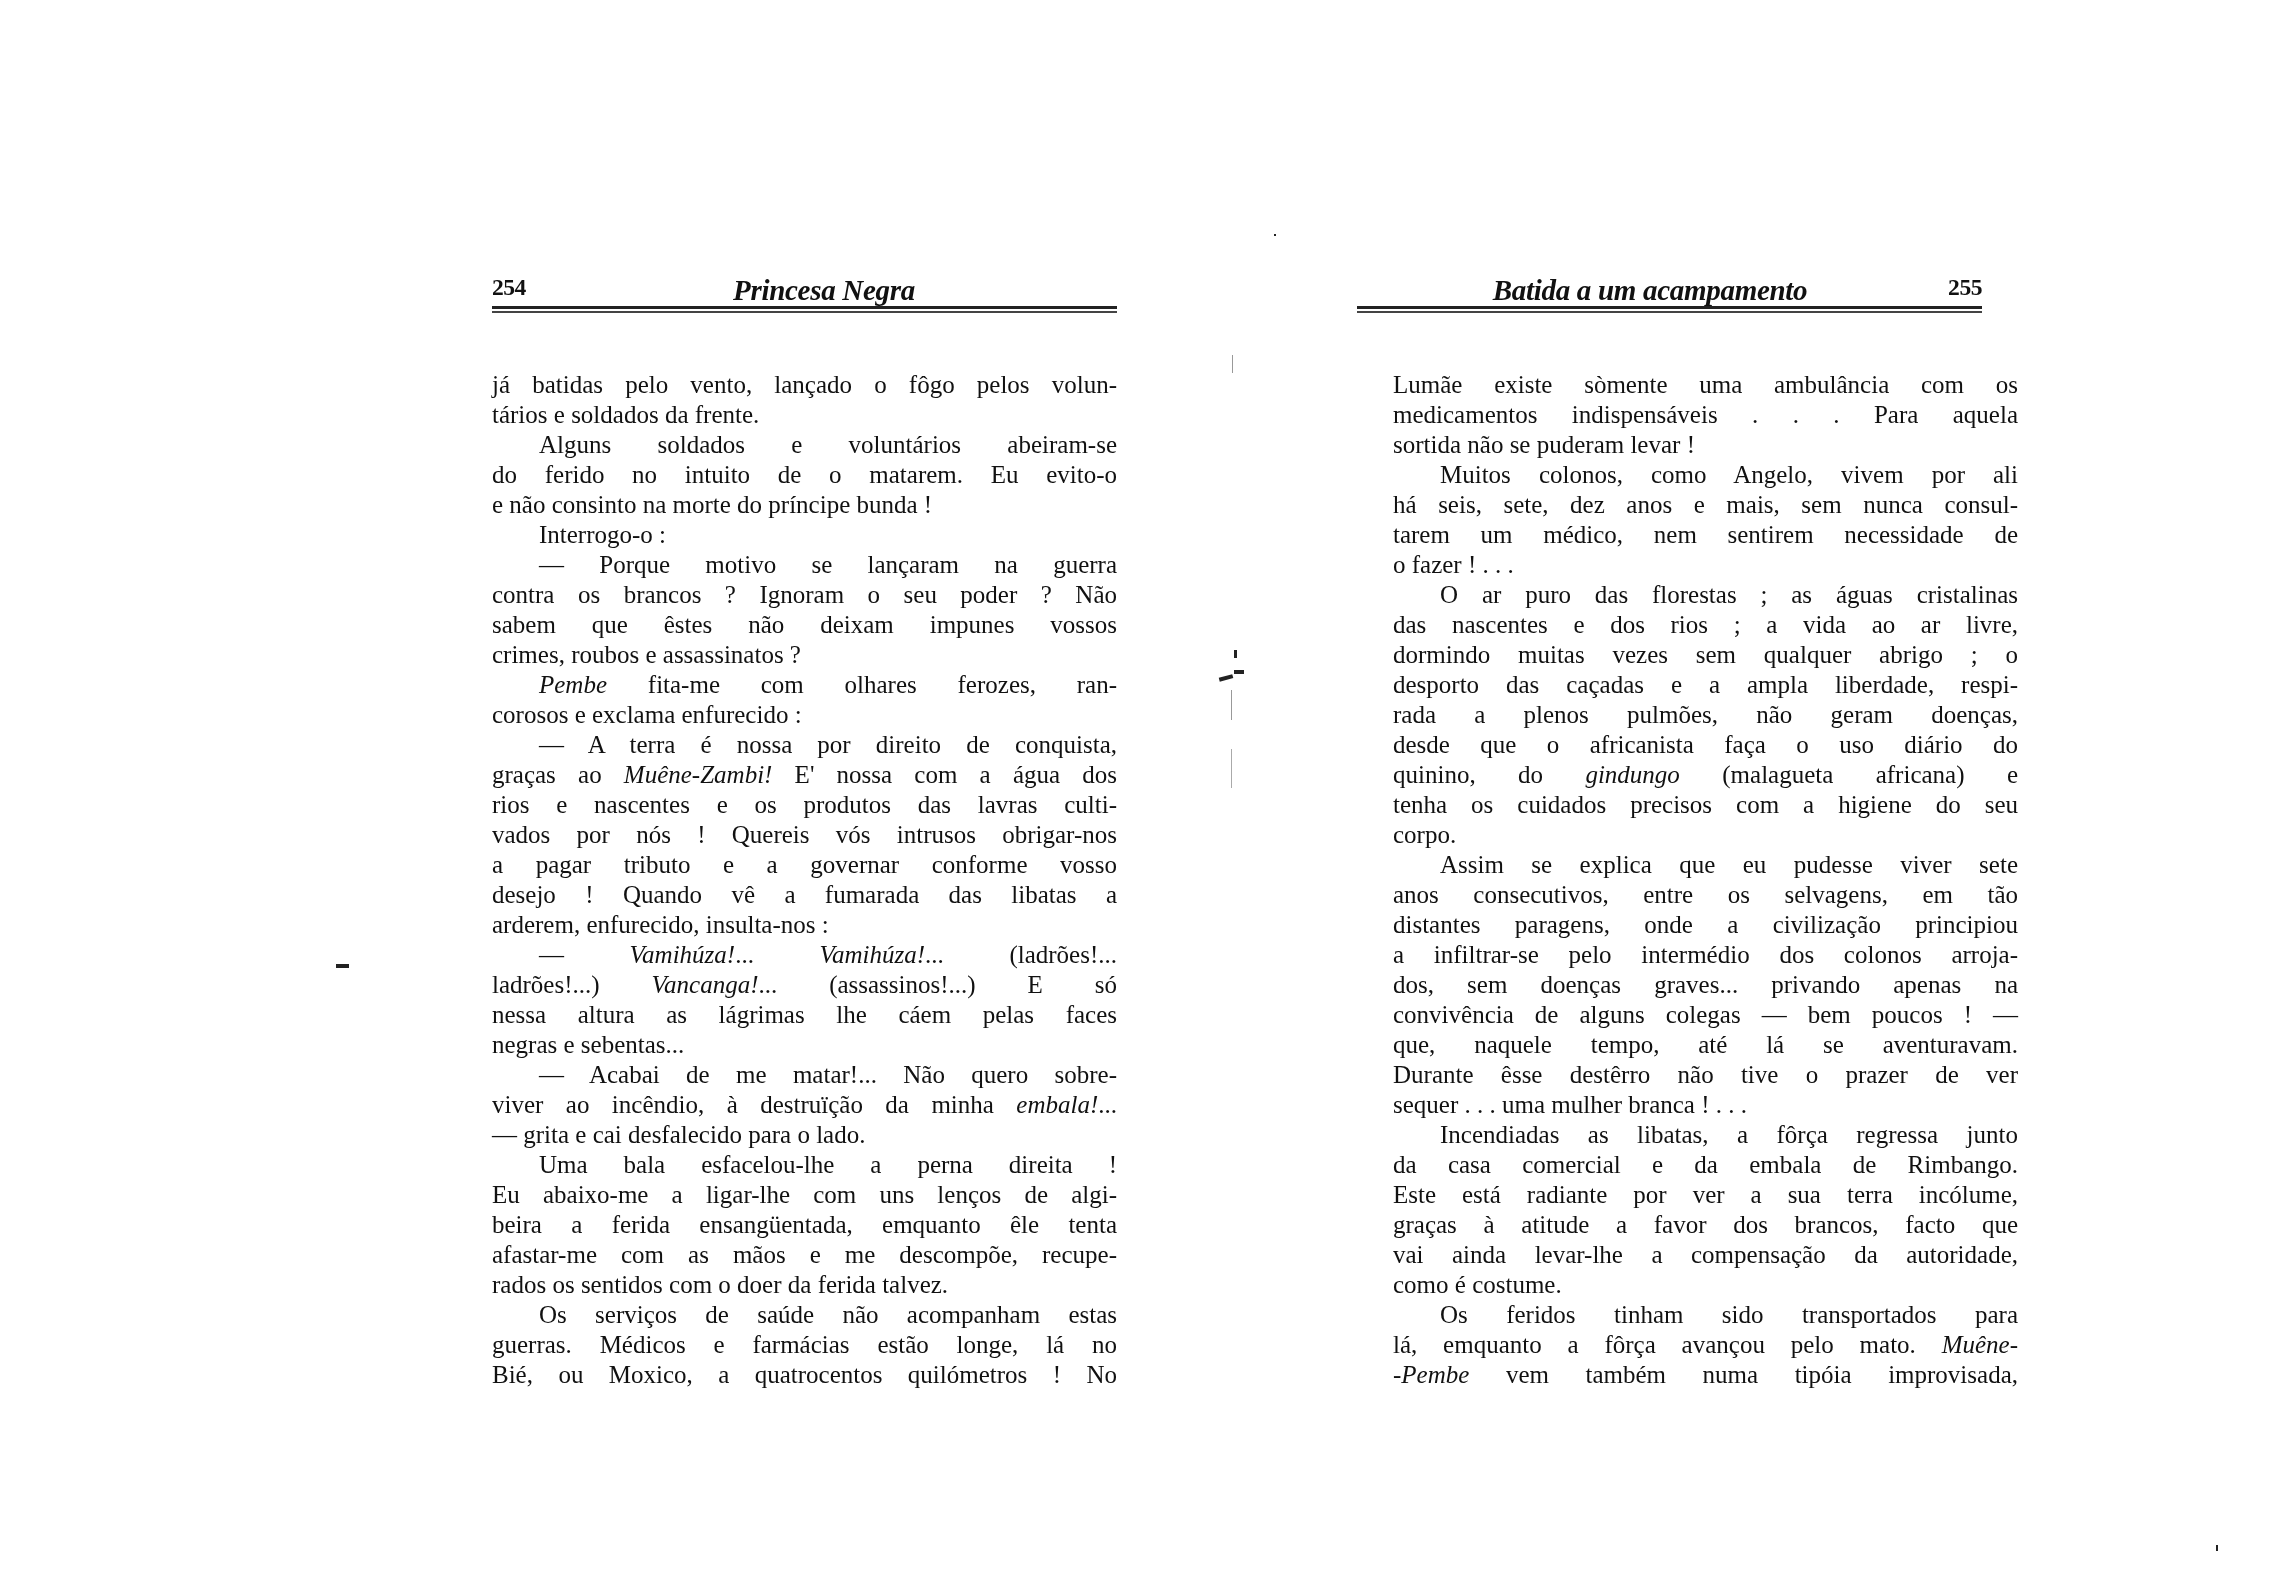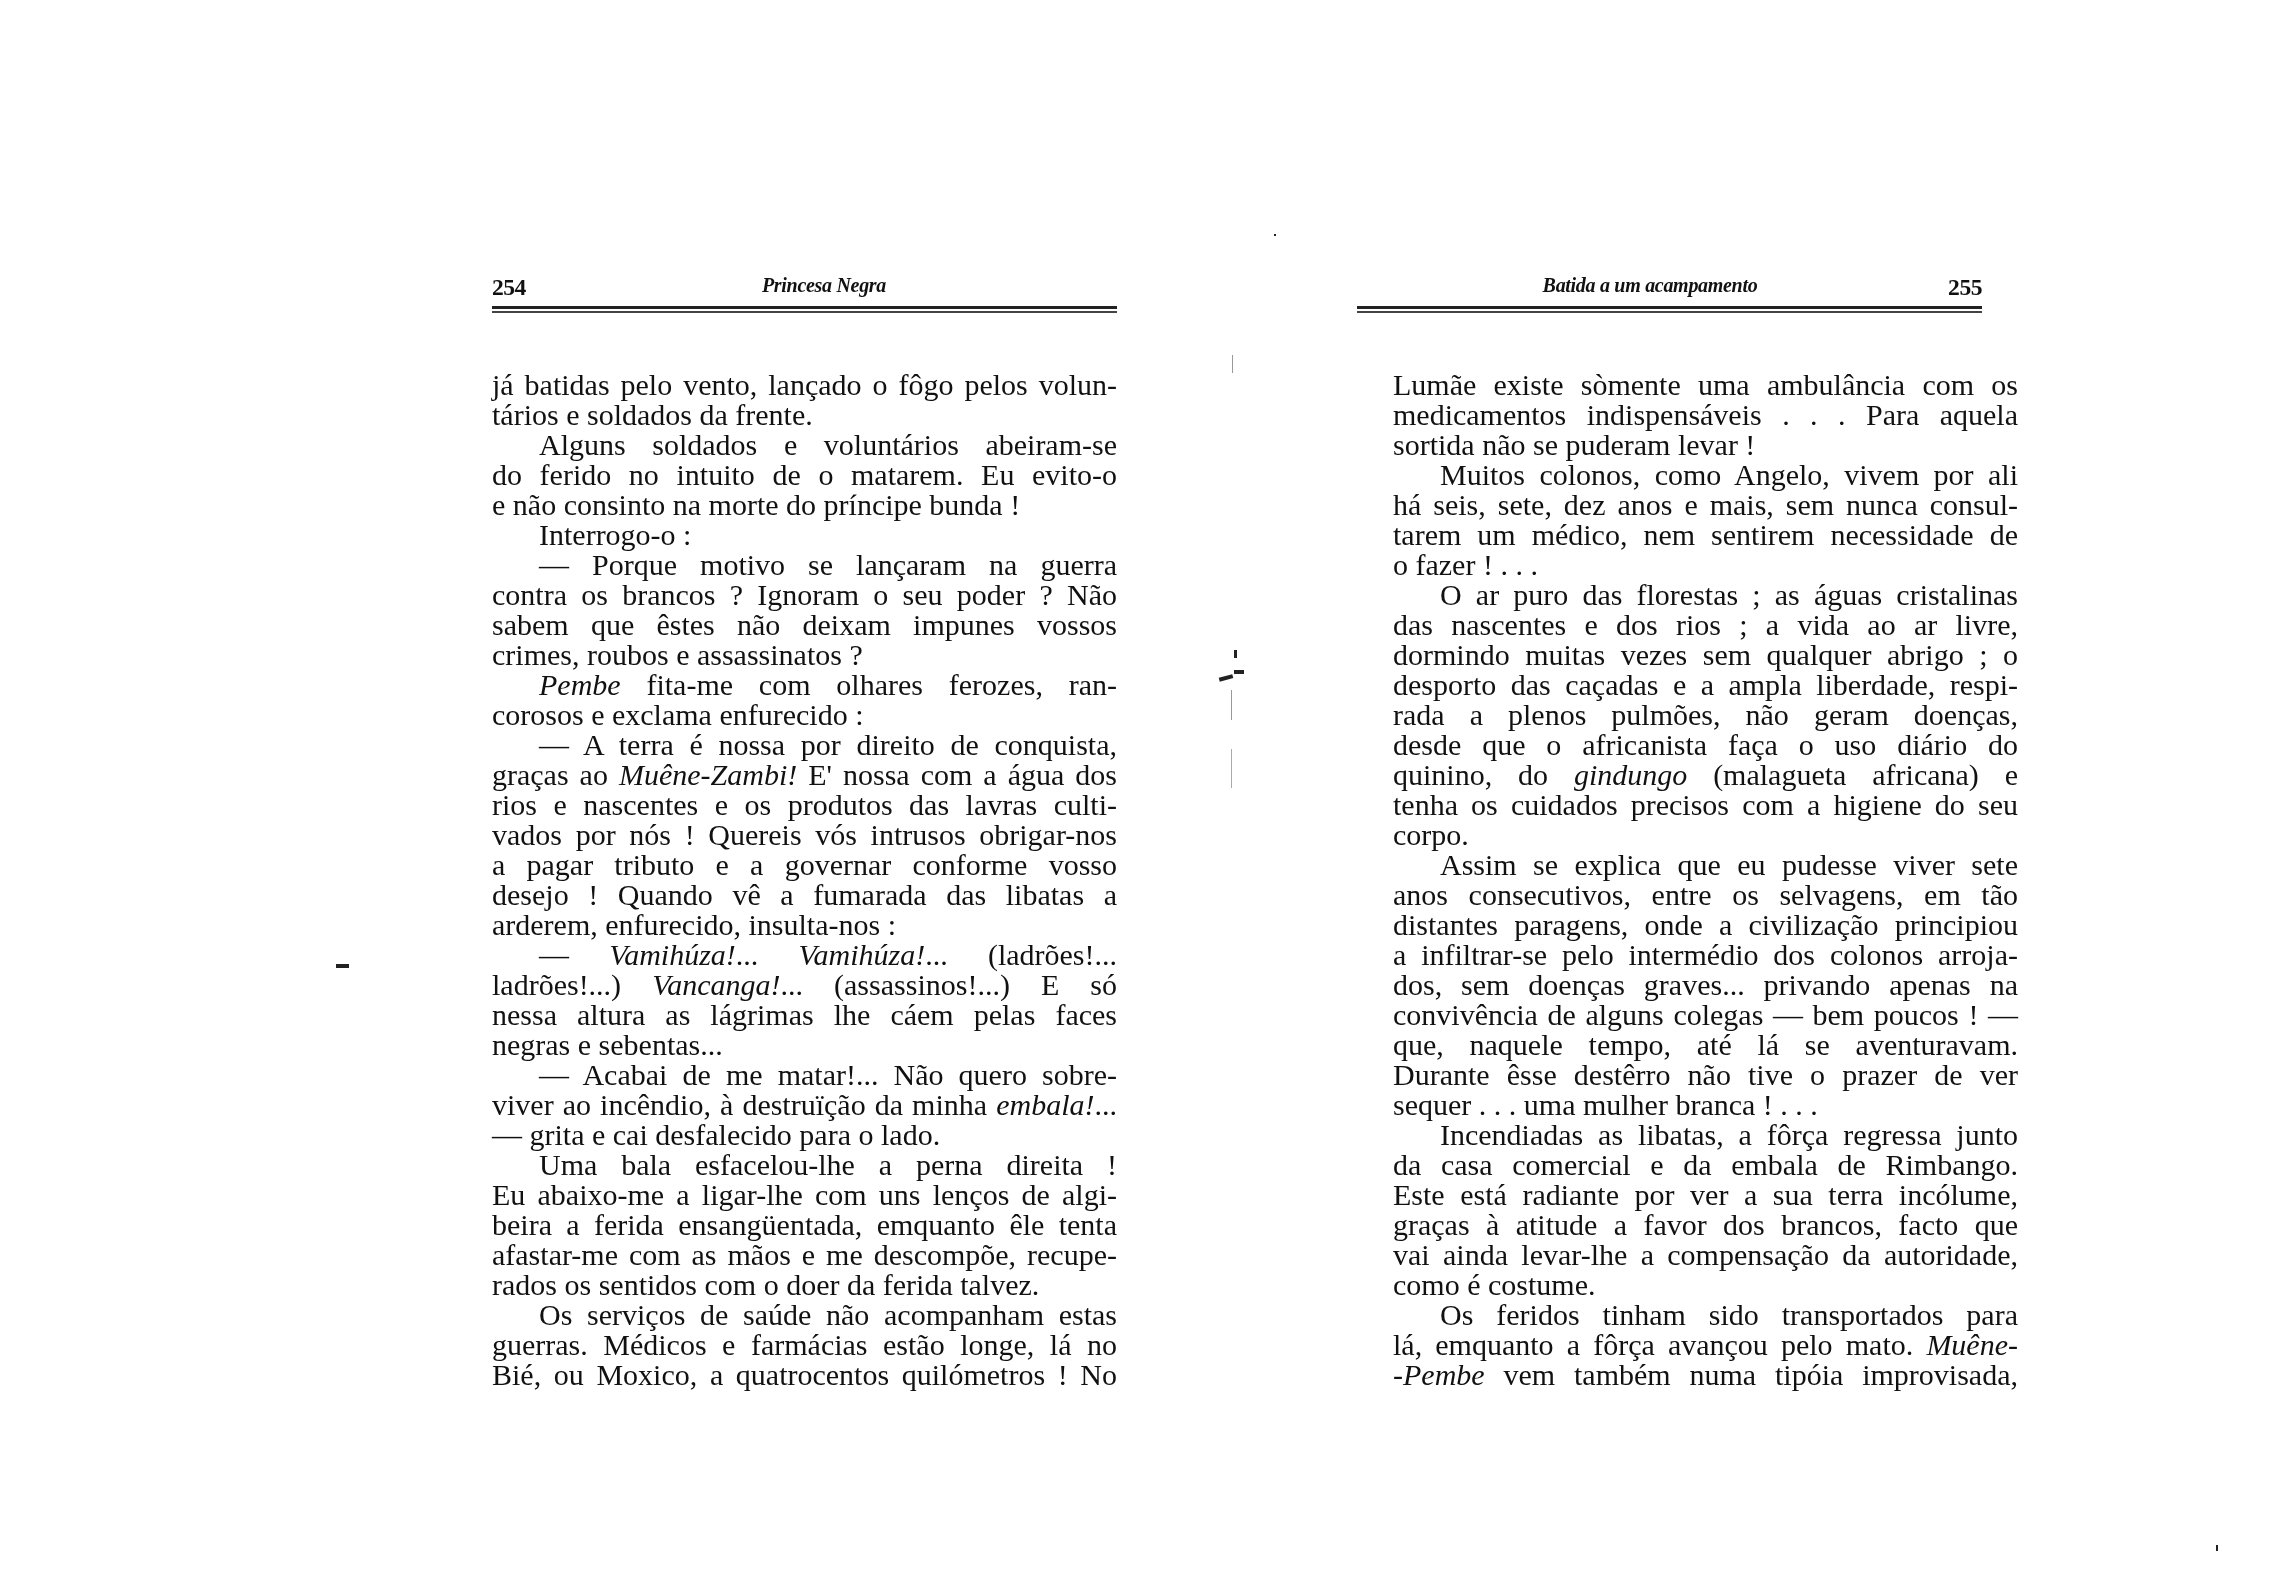--- a/index.html
+++ b/index.html
@@ -3,35 +3,35 @@
 <meta charset="utf-8">
 <style>
   html, body { margin: 0; padding: 0; background: #ffffff; }
   body { width: 2285px; height: 1592px; position: relative; overflow: hidden;
          font-family: "Liberation Serif", "DejaVu Serif", serif; color: #111111; }
   .spread { position: absolute; left: 0; top: 0; width: 2285px; height: 1240px; padding-left: 8px; }
 
   .page-header { position: absolute; top: 274px; height: 29.6px; width: 625px; }
   .page-header .pnum { position: absolute; top: 0; font-size: 23.6px; font-weight: bold; letter-spacing: -0.5px; }
   .page-header .running-title { position: absolute; left: 0; right: 0; top: 0; text-align: center;
-         font-size: 20px; font-style: italic; font-weight: bold; letter-spacing: -0.3px; }
+         font-size: 29px; font-style: italic; font-weight: bold; letter-spacing: -0.3px; }
   .left-header { left: 492px; }
   .left-header .pnum { left: 0; }
   .left-header .running-title { left: 39px; right: 0; }
   .right-header { left: 1357px; }
   .right-header .pnum { right: 0; }
   .right-header .running-title { left: 0; right: 39px; }
 
   .rule { position: absolute; top: 306px; width: 625px; height: 7.9px; }
   .rule .r1 { position: absolute; left: 0; right: 0; top: 0; height: 3px; background: #222; }
   .rule .r2 { position: absolute; left: 0; right: 0; top: 4.9px; height: 2px; background: #444; }
   .left-rule { left: 492px; }
   .right-rule { left: 1357px; }
 
-  .page-text { position: absolute; top: 370px; width: 625px; font-size: 30px; line-height: 30px; }
+  .page-text { position: absolute; top: 370px; width: 625px; font-size: 25px; line-height: 30px; }
   .left-text { left: 492px; }
   .right-text { left: 1357px; margin-left: 36px; }
   .line { display: block; height: 30px; white-space: nowrap; text-align: justify; text-align-last: justify; }
   .line.last { text-align-last: left; }
   .line.indent { padding-left: 47px; }
   .line i { }
 
   .specks { position: absolute; left: 0; top: 0; }
   .speck { position: absolute; background: #222; }
 </style>

